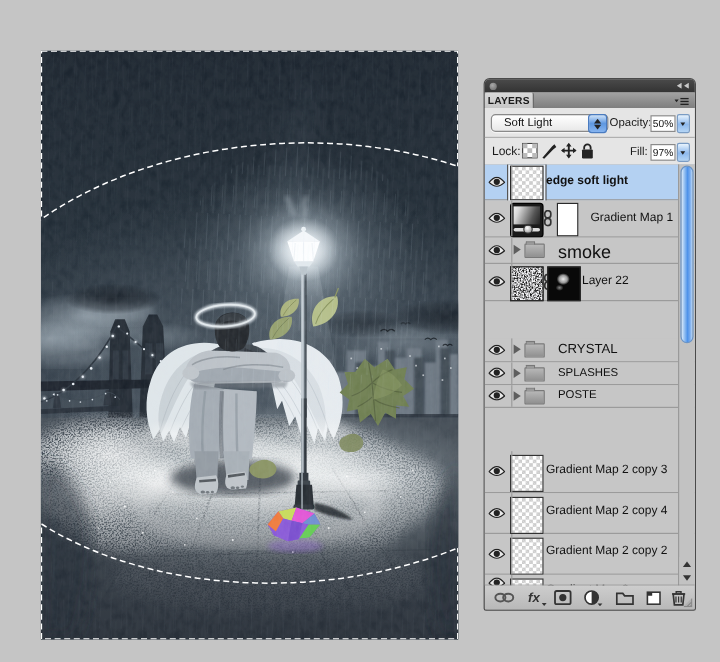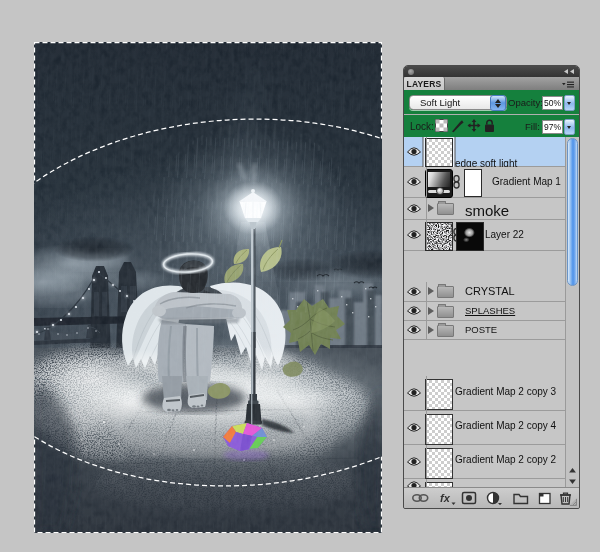--- a/index.html
+++ b/index.html
@@ -5,21 +5,21 @@
 html,body{margin:0;padding:0;}
 body{width:600px;height:552px;background:#c5c5c5;font-family:"Liberation Sans",sans-serif;position:relative;overflow:hidden;}
 #canvas{position:absolute;left:34px;top:42px;width:348px;height:491px;}
 #panel{position:absolute;left:403px;top:65px;width:177px;height:444px;border:1px solid #4a4a4a;border-radius:5px 5px 2px 2px;background:#c6c6c6;box-sizing:border-box;}
 #ptitle{position:absolute;left:0;top:0;right:0;height:11px;background:linear-gradient(#4a4a4a,#333);border-radius:4px 4px 0 0;}
 #ptitle .dot{position:absolute;left:4px;top:2.5px;width:6px;height:6px;border-radius:50%;background:radial-gradient(circle at 40% 35%,#aaa,#666);}
 #ptitle .coll{position:absolute;right:4px;top:3px;width:12px;height:5px;}
 #ptabs{position:absolute;left:0;top:11px;right:0;height:13px;background:linear-gradient(#a2a2a2,#7e7e7e);}
 #ptab{position:absolute;left:0;top:0;width:40px;height:13px;background:linear-gradient(#d9d9d9,#c6c6c6);border-right:1px solid #6a6a6a;border-radius:2px 2px 0 0;font-size:8.5px;font-weight:bold;color:#1a1a1a;text-align:center;line-height:15px;letter-spacing:0.2px;}
 #pmenu{position:absolute;right:5px;top:4px;width:12px;height:7px;}
-#controls{position:absolute;left:0;top:24px;right:0;height:47px;background:#15803d;}
+#controls{position:absolute;left:0;top:24px;right:0;height:47px;background:#e5e5e5;}
 .crow{position:absolute;left:0;right:0;}
 #blendrow{top:4px;height:20px;border-bottom:1px solid #b0b0b0;}
 #combo{position:absolute;left:5px;top:1px;width:96px;height:13px;background:linear-gradient(#fff,#e8e8e8);border:1px solid #8a8a8a;border-radius:4px;box-shadow:0 1px 0 rgba(255,255,255,.6);}
 #combo .lbl{position:absolute;left:10px;top:0px;font-size:9.5px;color:#111;line-height:13px;}
 #combo .step{position:absolute;right:0;top:-1px;width:14px;height:14px;border-radius:3px;background:linear-gradient(#cfe3f9,#5e97e0 50%,#86b4ef);border:1px solid #4a7bc0;}
 .tri-u{position:absolute;left:3.5px;top:2.5px;width:0;height:0;border-left:3.5px solid transparent;border-right:3.5px solid transparent;border-bottom:4px solid #222;}
 .tri-d{position:absolute;left:3.5px;bottom:2.5px;width:0;height:0;border-left:3.5px solid transparent;border-right:3.5px solid transparent;border-top:4px solid #222;}
 .fieldlbl{position:absolute;font-size:9px;color:#1a1a1a;}
 .numbox{position:absolute;width:19px;height:12px;background:#fff;border:1px solid #8a8a8a;font-size:8.5px;color:#111;text-align:center;line-height:12px;}
 .numbtn{position:absolute;width:9px;height:14px;border:1px solid #7a9cc4;border-radius:2px;background:linear-gradient(#e8f3fd,#8db9ee 55%,#b5d5f5);}
@@ -515,21 +515,21 @@
         </div>
     </div>
   </div>
   <div id="rows">
 <div class="lrow" style="top:0px;height:29px;background:#b4d1f2;">
         <svg class="eye" viewBox="0 0 14 9" style="top:10px;">
           <path d="M0.5 5 Q4 0.8 7 0.8 Q10 0.8 13.5 5 Q10 8.2 7 8.2 Q4 8.2 0.5 5 Z" fill="#e8e8e8" stroke="#222" stroke-width="1"></path>
           <circle cx="7" cy="4.5" r="2.6" fill="#222"></circle>
         </svg>
         <div class="thumb checker" style="top:1px;width:26px;height:27px;box-shadow:0 0 0 1.5px #e8f0fa, 0 0 0 2.5px #555;"></div>
-        <div class="lname" style="left:51px;top:21px;font-weight:normal;">edge soft light</div>
+        <div class="lname" style="left:51px;top:8px;font-weight:bold;">edge soft light</div>
         <div class="eyesep"></div>
       </div>
 <div class="lrow" style="top:30px;height:30px;">
         <svg class="eye" viewBox="0 0 14 9" style="top:10px;">
           <path d="M0.5 5 Q4 0.8 7 0.8 Q10 0.8 13.5 5 Q10 8.2 7 8.2 Q4 8.2 0.5 5 Z" fill="#e8e8e8" stroke="#222" stroke-width="1"></path>
           <circle cx="7" cy="4.5" r="2.6" fill="#222"></circle>
         </svg>
         <div class="thumb" style="top:1.5px;width:26px;height:27px;background:#1a1a1a;border-radius:3px;border-color:#000;">
           <div style="position:absolute;left:2px;top:2px;right:2px;height:15px;background:linear-gradient(112deg,#f2f2f2,#d8d8d8 20%,#555 70%,#222);"></div>
           <div style="position:absolute;left:2px;bottom:3.5px;right:2px;height:3px;background:#dcdcdc;border-radius:1.5px;"></div>
@@ -585,21 +585,21 @@
         <div class="lname" style="left:61px;top:3px;font-size:11px;">CRYSTAL</div>
         <div class="eyesep"></div>
       </div>
 <div class="lrow" style="top:165px;height:18px;">
         <svg class="eye" viewBox="0 0 14 9" style="top:4px;">
           <path d="M0.5 5 Q4 0.8 7 0.8 Q10 0.8 13.5 5 Q10 8.2 7 8.2 Q4 8.2 0.5 5 Z" fill="#e8e8e8" stroke="#222" stroke-width="1"></path>
           <circle cx="7" cy="4.5" r="2.6" fill="#222"></circle>
         </svg>
         <div class="grouptri" style="top:5px;"></div>
         <div class="folder" style="top:4px;"></div>
-        <div class="lname" style="left:61px;top:3px;font-size:9.5px;text-decoration:underline;">SPLASHES</div>
+        <div class="lname" style="left:61px;top:3px;font-size:9.5px;">SPLASHES</div>
         <div class="eyesep"></div>
       </div>
 <div class="lrow" style="top:184px;height:18px;">
         <svg class="eye" viewBox="0 0 14 9" style="top:4px;">
           <path d="M0.5 5 Q4 0.8 7 0.8 Q10 0.8 13.5 5 Q10 8.2 7 8.2 Q4 8.2 0.5 5 Z" fill="#e8e8e8" stroke="#222" stroke-width="1"></path>
           <circle cx="7" cy="4.5" r="2.6" fill="#222"></circle>
         </svg>
         <div class="grouptri" style="top:5px;"></div>
         <div class="folder" style="top:4px;"></div>
         <div class="lname" style="left:61px;top:3px;font-size:9.5px;">POSTE</div>

